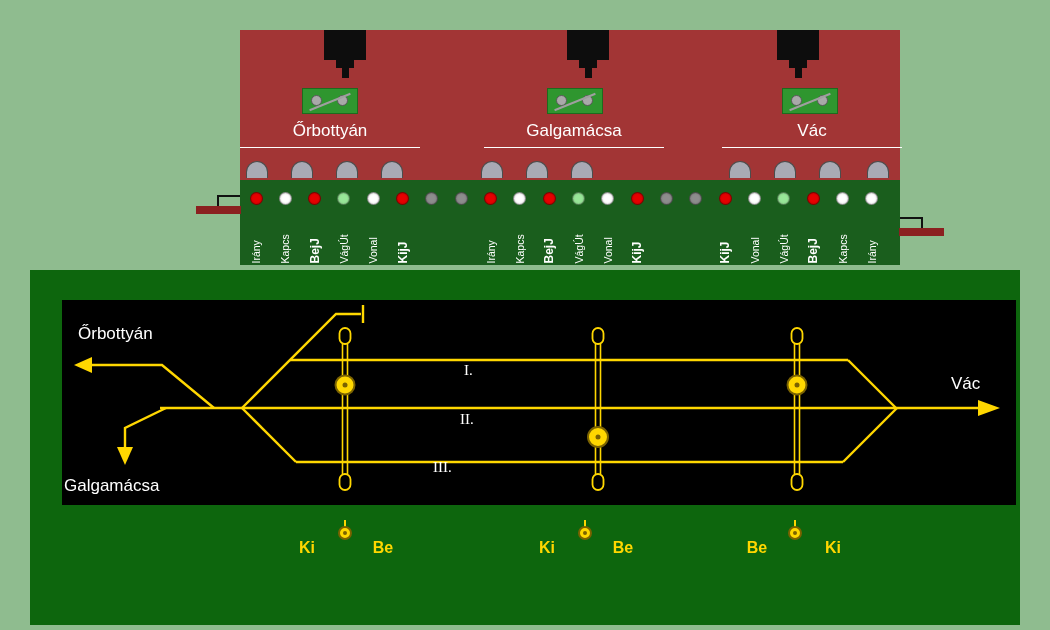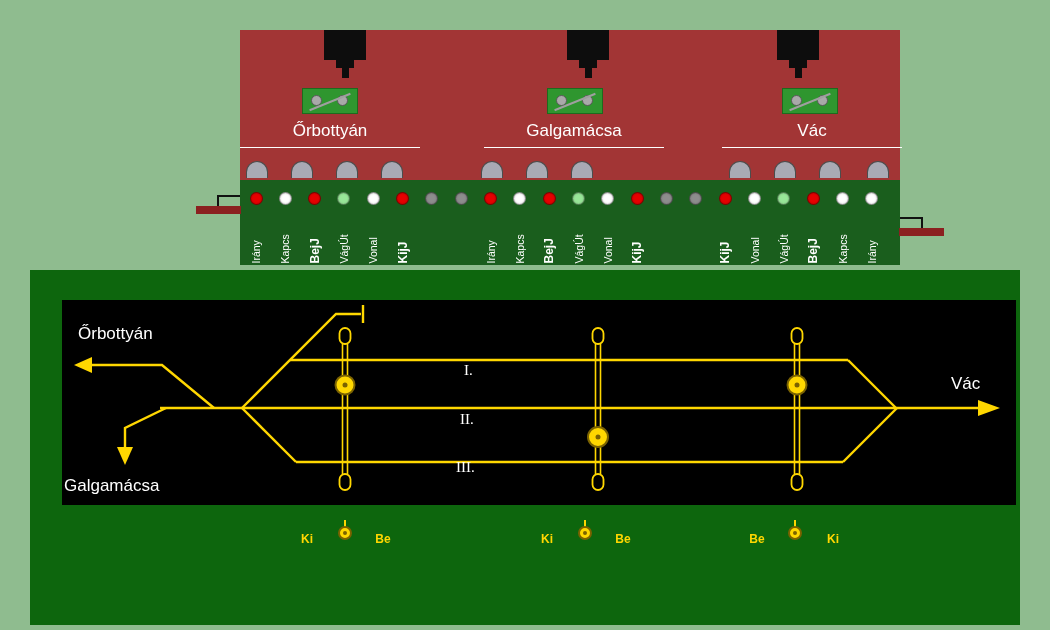--- a/index.html
+++ b/index.html
@@ -32,21 +32,21 @@
   #diagram{position:absolute;left:32px;top:30px;width:954px;height:205px;background:var(--diagram-black)}
   #diagram svg{position:absolute;left:0;top:0}
   .trk{stroke:var(--track-yellow);stroke-width:2.4;fill:none}
   .rodline{stroke:var(--track-yellow);stroke-width:1.6;fill:none}
   .capsule{stroke:var(--track-yellow);stroke-width:1.8;fill:none}
   .arrowhead{fill:var(--track-yellow)}
   .rod-knob{fill:var(--track-yellow);stroke:#7a6200;stroke-width:2}
   .rod-knob-dot{fill:#7a6200}
   .diagram-label{position:absolute;color:var(--label-white);font-size:17px}
   .track-num{position:absolute;color:var(--label-white);font-size:15px;font-family:"Liberation Serif",serif}
-  .knob-label{position:absolute;top:262px;transform:translateX(-50%);color:var(--track-yellow);font-size:12px;font-weight:bold}
+  .knob-label{position:absolute;top:269px;transform:translateX(-50%);color:var(--track-yellow);font-size:16px;font-weight:bold}
   .panel-knob{position:absolute;top:250px;width:16px;height:22px;transform:translateX(-50%)}
   .panel-knob .kcircle{position:absolute;left:1px;top:6px;width:14px;height:14px;border-radius:50%;background:var(--track-yellow);border:2px solid #7a6200}
   .panel-knob .kdot{position:absolute;left:6px;top:11px;width:4px;height:4px;border-radius:50%;background:#7a6200}
   .panel-knob .ktick{position:absolute;left:7px;top:0;width:2px;height:7px;background:var(--track-yellow)}
 </style>
 </head>
 <body>
 
 <div id="top-panel">
   <div id="light-strip">
@@ -185,21 +185,21 @@
         <rect class="capsule" x="729.5" y="174" width="11" height="16" rx="5.5"></rect>
         <circle class="rod-knob" cx="735" cy="85" r="9.5"></circle>
         <circle class="rod-knob-dot" cx="735" cy="85" r="2.5"></circle>
       </g>
     </svg>
     <div class="diagram-label" style="left:16px;top:24px">Őrbottyán</div>
     <div class="diagram-label" style="left:2px;top:176px">Galgamácsa</div>
     <div class="diagram-label" style="left:889px;top:74px">Vác</div>
     <div class="track-num" style="left:402px;top:62px">I.</div>
     <div class="track-num" style="left:398px;top:111px">II.</div>
-    <div class="track-num" style="left:394px;top:159px">III.</div>
+    <div class="track-num" style="left:371px;top:159px">III.</div>
   </div>
 
 <div class="knob-label" style="left: 277px;">Ki</div>
     <div class="panel-knob" style="left: 315px;">
       <div class="ktick"></div>
       <div class="kcircle"></div>
       <div class="kdot"></div>
     </div>
     <div class="knob-label" style="left: 353px;">Be</div>
     <div class="knob-label" style="left: 517px;">Ki</div>

